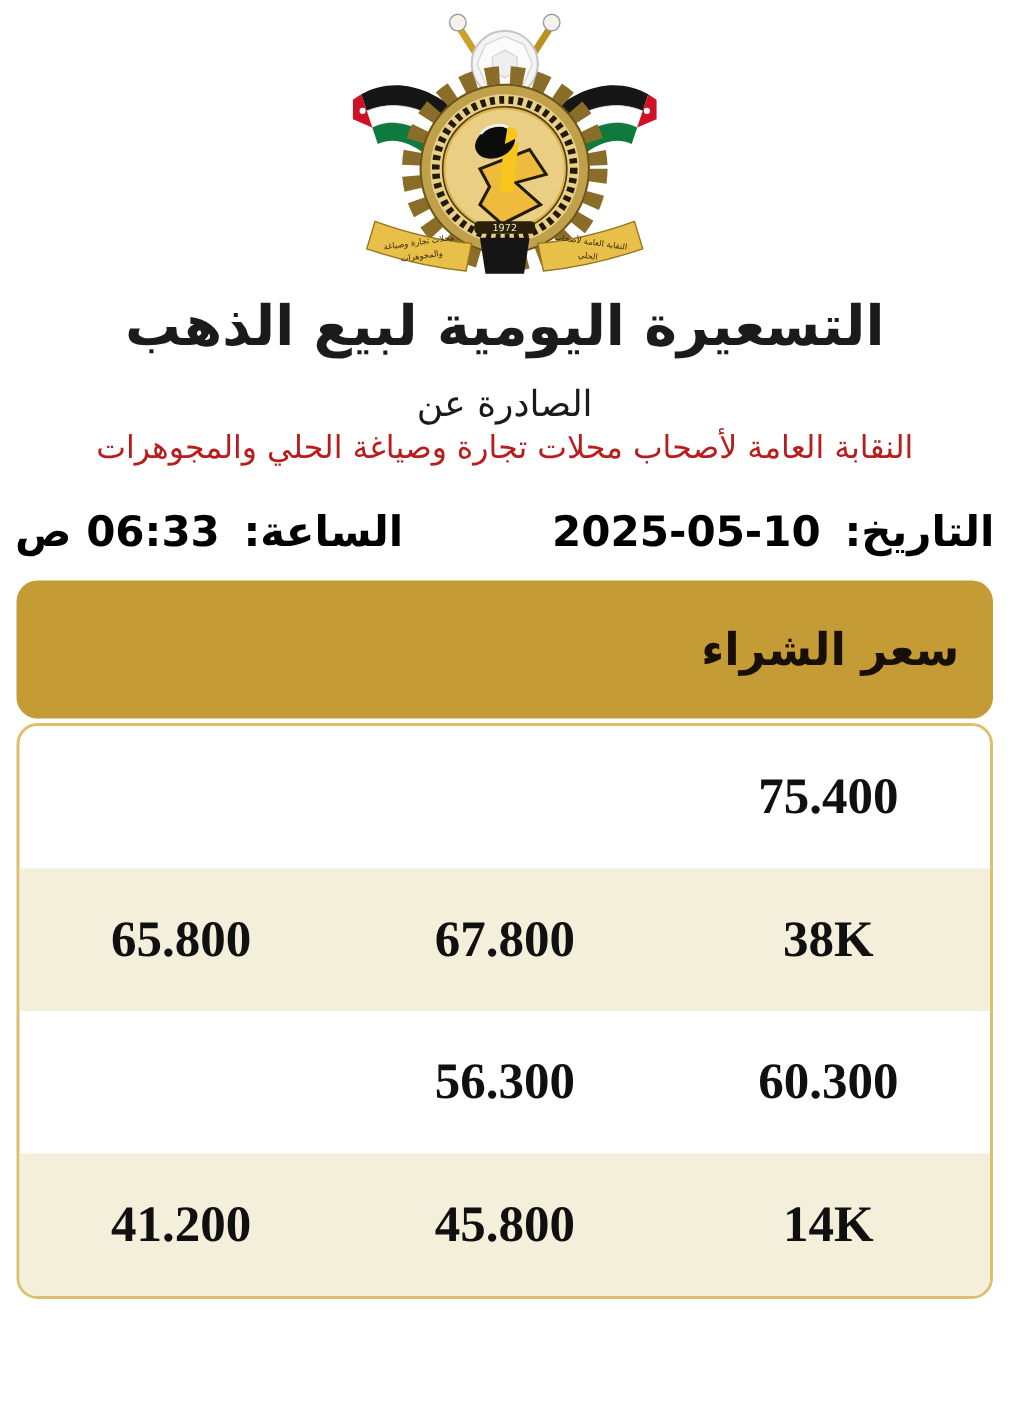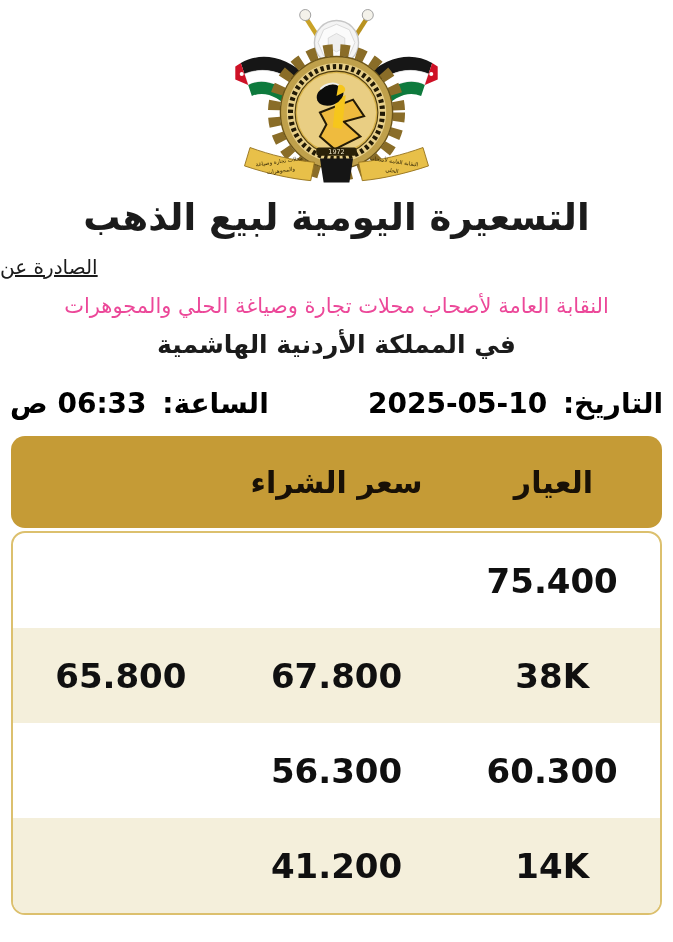--- a/index.html
+++ b/index.html
@@ -8,22 +8,22 @@
     font-family:"DejaVu Sans",sans-serif;color:#141414;direction:rtl;
     overflow:hidden;
   }
   .page{position:relative;width:673px;height:942px;}
 
   
   .emblem-wrap{display:flex;justify-content:center;padding-top:4px;height:184px;}
 
   
   .title{ text-align:center;font-size:37px;font-weight:bold;color:#1b1b1b;margin-top:8px;letter-spacing:0; }
-  .issued{ text-align:left;font-size:20px;margin-top:16px;color:#1b1b1b;text-decoration:underline; }
-  .org{ text-align:center;font-size:21px;margin-top:15px;color:#ec4899; }
+  .issued{ text-align:center;font-size:24px;margin-top:16px;color:#1b1b1b; }
+  .org{ text-align:center;font-size:21px;margin-top:3px;color:#b91c1c; }
   .country{ text-align:center;font-size:25px;font-weight:bold;margin-top:12px;color:#1b1b1b; }
 
   
   .meta-row{
     display:flex;justify-content:space-between;align-items:baseline;
     margin:28px 10px 0;font-size:28px;font-weight:bold;color:#000;
   }
   .meta-item{white-space:nowrap;}
   .meta-item .val{padding-right:6px;}
 
@@ -36,21 +36,21 @@
   }
   .tbody{
     margin-top:3px;border:2px solid #DCC06E;border-radius:14px;overflow:hidden;
     background:#ffffff;
   }
   .trow{
     height:95px;display:grid;grid-template-columns:1fr 1fr 1fr;align-items:center;
     text-align:center;font-weight:bold;font-size:34px;color:#101010;
   }
   .trow.cream{background:#F4EFDB;}
-  .cell{direction:ltr;unicode-bidi:embed;}
+  .cell{direction:ltr;unicode-bidi:embed;font-family:Liberation Serif, serif;}
 </style>
 </head>
 <body>
 
 <div class="page">
 
   <div class="emblem-wrap">
     <svg width="205" height="184" viewBox="0 0 220 200">
 
       <g>
@@ -117,51 +117,50 @@
         <text x="48" y="173" font-size="6" text-anchor="middle" fill="#3A2C08" transform="rotate(-8 48 173)">محلات تجارة وصياغة</text>
         <text x="50" y="183" font-size="6" text-anchor="middle" fill="#3A2C08" transform="rotate(-8 50 183)">والمجوهرات</text>
       </g>
       <polygon points="92,168 128,168 124,194 96,194" fill="#151515"></polygon>
     </svg>
   </div>
 
   <div class="title">التسعيرة اليومية لبيع الذهب</div>
   <div class="issued">الصادرة عن</div>
   <div class="org">النقابة العامة لأصحاب محلات تجارة وصياغة الحلي  والمجوهرات</div>
-  <div class="country">في المملكة الأردنية الهاشمية</div>
 
   <div class="meta-row">
     <div class="meta-item">
       <span>التاريخ:</span>
       <span class="val">10-05-2025</span>
     </div>
     <div class="meta-item">
       <span>الساعة:</span>
       <span class="val">06:33 ص</span>
     </div>
   </div>
 
   <div class="table-wrap">
     <div class="thead">
-      <div>العيار</div>
       <div>سعر الشراء</div>
     </div>
     <div class="tbody">
       <div class="trow">
         <div class="cell">75.400</div>
       </div>
       <div class="trow cream">
         <div class="cell">38K</div>
         <div class="cell">67.800</div>
         <div class="cell">65.800</div>
       </div>
       <div class="trow">
         <div class="cell">60.300</div>
         <div class="cell">56.300</div>
       </div>
       <div class="trow cream">
         <div class="cell">14K</div>
+        <div class="cell">45.800</div>
         <div class="cell">41.200</div>
       </div>
     </div>
   </div>
 
 </div>
 
 </body></html>

